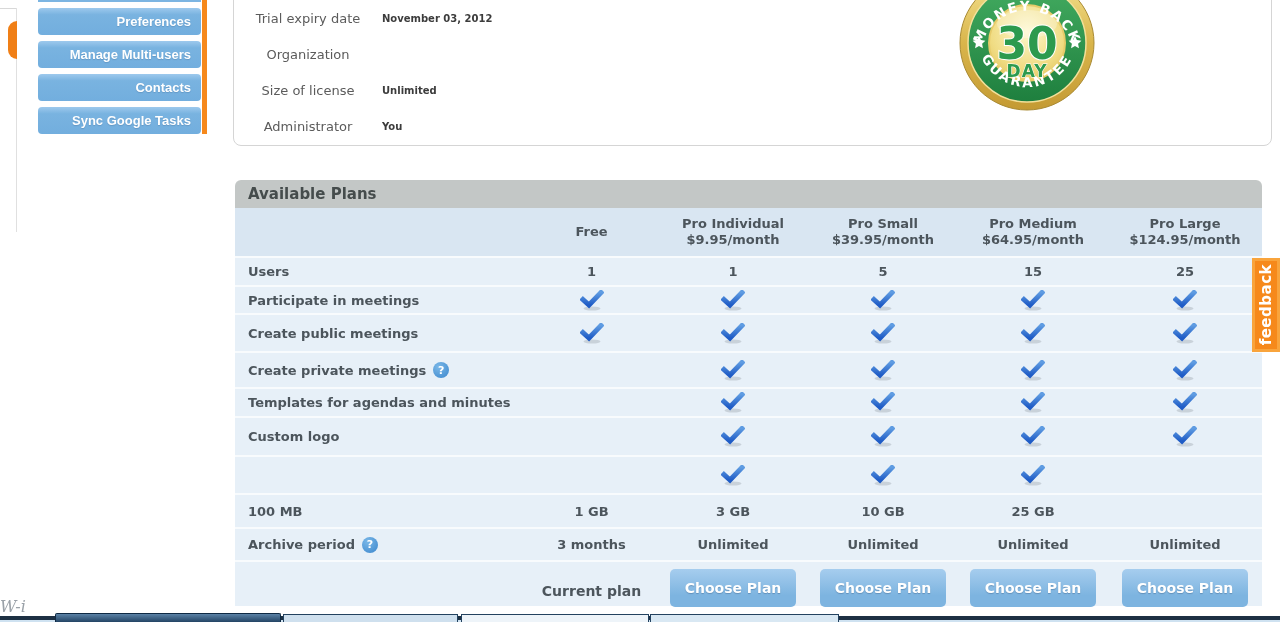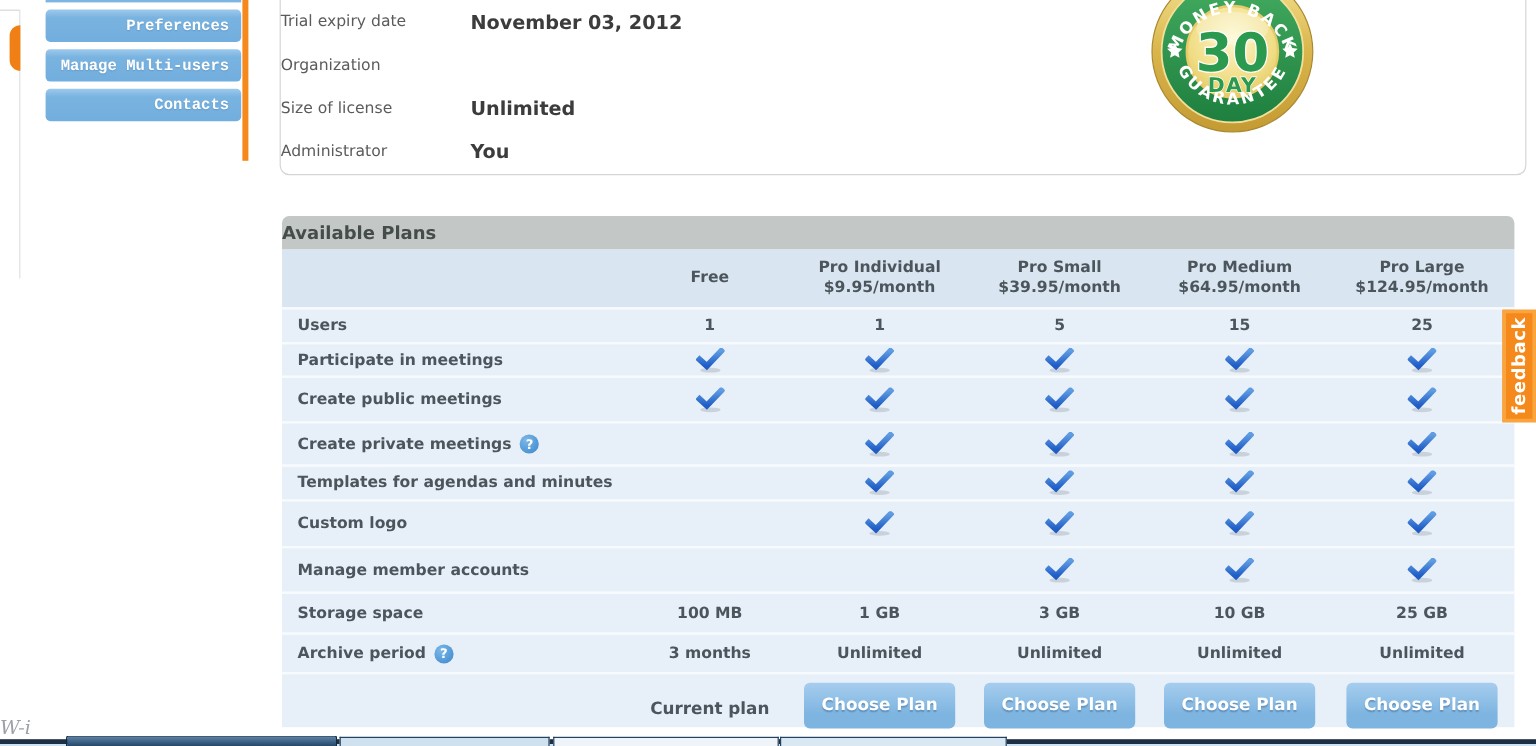--- a/index.html
+++ b/index.html
@@ -13,42 +13,42 @@
   .orange-pill{position:absolute;left:8px;top:21px;width:9px;height:38px;background:#f07f16;border-radius:9px 0 0 9px}
 
   
   .sidebar{position:absolute;left:38px;top:0;width:170px}
   .side-sliver{position:absolute;left:0;top:0;width:163px;height:2px;background:#7cb5e2}
   .side-buttons{position:absolute;left:0;top:8px;width:163px}
   .side-btn{
     display:block;width:163px;height:27px;margin:0 0 6px 0;
     background:linear-gradient(#9dc9ed,#79b3e0 25%,#72aede);
     border:none;border-radius:4px;color:#fff;font-weight:bold;font-size:13px;
-    text-align:right;padding:0 10px 0 0;font-family:Liberation Mono, monospace;cursor:pointer;
+    text-align:right;padding:0 10px 0 0;font-family:Liberation Sans, sans-serif;cursor:pointer;
     text-shadow:0 1px 1px rgba(70,110,150,.35);
   }
   .side-orange-bar{position:absolute;left:164px;top:0;width:5px;height:134px;background:#f6891c}
 
   
   .account-box{
     position:absolute;left:233px;top:-22px;width:1039px;height:168px;box-sizing:border-box;
     background:#fff;border:1px solid #d5d5d5;border-radius:8px;padding-top:21px;
   }
   .acct-row{display:flex;align-items:center;height:36px}
-  .acct-label{width:148px;text-align:left;color:#5b5b5b;font-size:13px}
-  .acct-value{margin-left:10px;font-weight:bold;color:#3c3c3c;font-size:16px}
+  .acct-label{width:148px;text-align:center;color:#5b5b5b;font-size:13px}
+  .acct-value{font-weight:bold;color:#3c3c3c;font-size:10px}
 
   
   .badge{position:absolute;left:958px;top:-26px;width:138px;height:138px}
 
   
   .plans{position:absolute;left:235px;top:180px;width:1027px}
   .plans-title{
     height:28px;background:#c3c7c6;border-radius:6px 6px 0 0;line-height:28px;
-    font-size:15px;font-weight:bold;color:#454c4c;box-sizing:border-box;
+    padding-left:13px;font-size:15px;font-weight:bold;color:#454c4c;box-sizing:border-box;
   }
   .t-header{display:flex;height:48px;background:#d9e6f2;}
   .t-row,.t-footer{display:flex;background:#e7f0f8;border-top:2px solid #f8fbfd;box-sizing:border-box;align-items:flex-start}
   .t-body .t-row:nth-child(1){height:29px}
   .t-body .t-row:nth-child(2){height:28px}
   .t-body .t-row:nth-child(3){height:38px}
   .t-body .t-row:nth-child(4){height:36px}
   .t-body .t-row:nth-child(5){height:29px}
   .t-body .t-row:nth-child(6){height:39px}
   .t-body .t-row:nth-child(7){height:38px}
@@ -108,20 +108,21 @@
 <div class="left-top-line"></div>
 <div class="left-vert-line"></div>
 <div class="orange-pill"></div>
 
 <div class="sidebar">
   <div class="side-sliver"></div>
   <div class="side-buttons">
       <button class="side-btn">Preferences</button>
       <button class="side-btn">Manage Multi-users</button>
       <button class="side-btn">Contacts</button>
+      <button class="side-btn">Sync Google Tasks</button>
     </div>
   <div class="side-orange-bar"></div>
 </div>
 
 <div class="account-box">
     <div class="acct-row">
       <span class="acct-label">Trial expiry date</span>
       <span class="acct-value">November 03, 2012</span>
     </div>
     <div class="acct-row">
@@ -505,23 +506,20 @@
         <stop offset="0" stop-color="#5f9ce2"></stop>
                 <stop offset="1" stop-color="#1f5cc6"></stop>
       </linearGradient>
     </defs>
     <ellipse cx="12" cy="18.5" rx="8.5" ry="2" fill="#b9c2c9" opacity="0.65"></ellipse>
     <path d="M3 9.5 L9 15 L21 2.5" fill="none" stroke="url(#chk)" stroke-width="5" stroke-linecap="square"></path>
   </svg>
 </div>
       </div>
       <div class="t-row">
-        <div class="cell">
-          <span>Manage member accounts</span>
-        </div>
         <div class="cell"></div>
         <div class="cell"></div>
         <div class="cell">
   <svg width="24" height="21" viewBox="0 0 24 21">
     <defs>
       <linearGradient id="chk" x1="0" y1="0" x2="0" y2="1">
         <stop offset="0" stop-color="#5f9ce2"></stop>
                 <stop offset="1" stop-color="#1f5cc6"></stop>
       </linearGradient>
     </defs>
@@ -548,23 +546,20 @@
         <stop offset="0" stop-color="#5f9ce2"></stop>
                 <stop offset="1" stop-color="#1f5cc6"></stop>
       </linearGradient>
     </defs>
     <ellipse cx="12" cy="18.5" rx="8.5" ry="2" fill="#b9c2c9" opacity="0.65"></ellipse>
     <path d="M3 9.5 L9 15 L21 2.5" fill="none" stroke="url(#chk)" stroke-width="5" stroke-linecap="square"></path>
   </svg>
 </div>
       </div>
       <div class="t-row">
-        <div class="cell">
-          <span>Storage space</span>
-        </div>
         <div class="cell">
           <span>100 MB</span>
         </div>
         <div class="cell">
           <span>1 GB</span>
         </div>
         <div class="cell">
           <span>3 GB</span>
         </div>
         <div class="cell">

